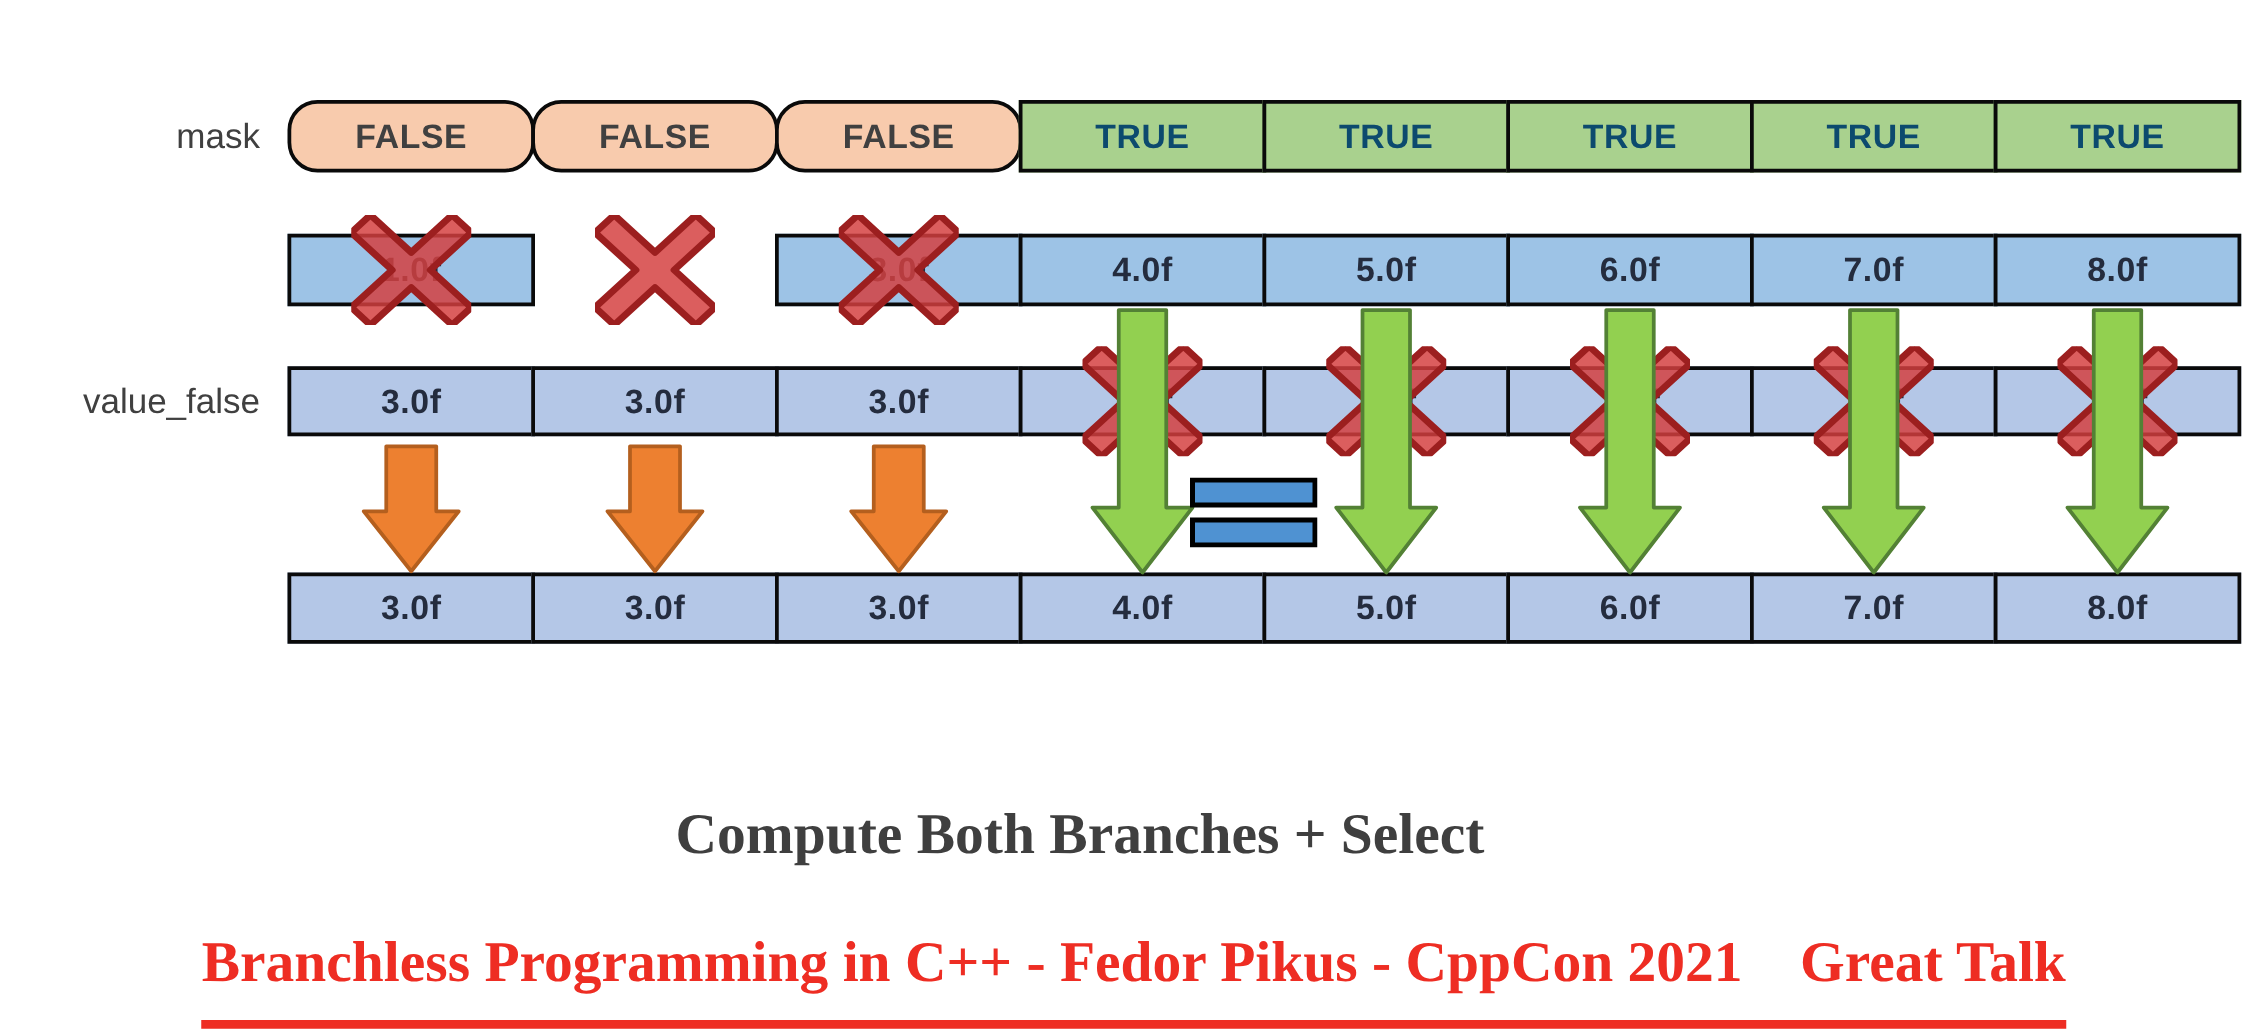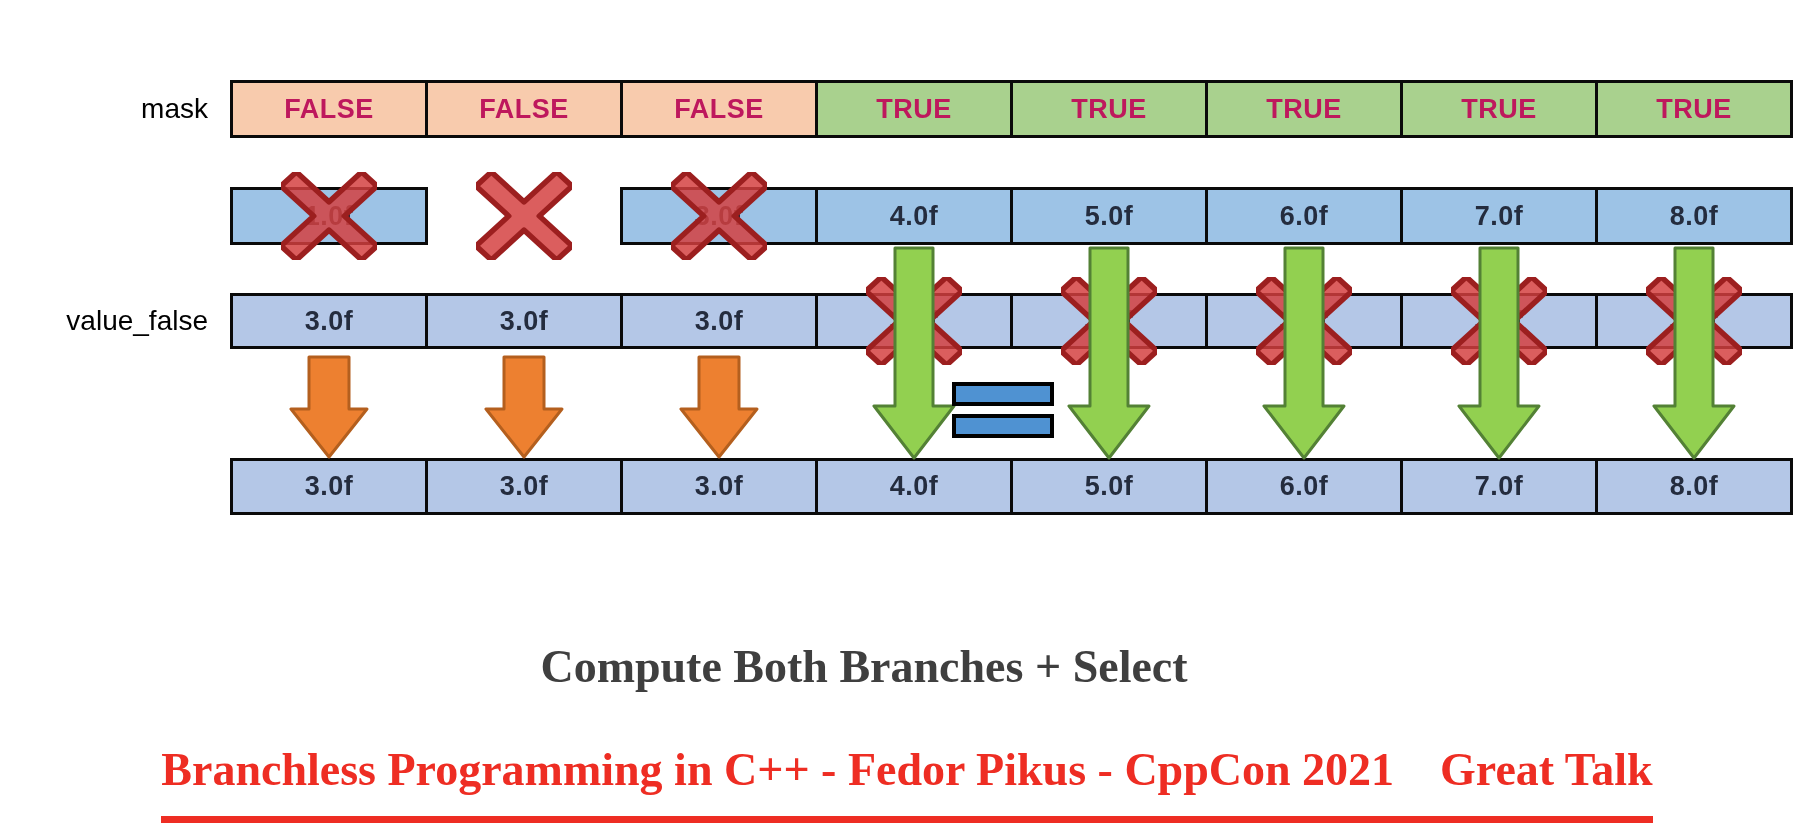--- a/index.html
+++ b/index.html
@@ -13,28 +13,28 @@
   
   .row-mask  {top:80px;height:58px}
   .row-vtrue {top:187px;height:58px}
   .row-vfalse{top:293px;height:56px}
   .row-result{top:458px;height:57px}
 
   
   .cell{position:absolute;width:198px;box-sizing:border-box;border:3px solid #0a0a0a;
         display:flex;align-items:center;justify-content:center;
         font-size:27px;font-weight:600;letter-spacing:.5px;color:#242c3e;z-index:1;}
-  .fill-false {background:#f8cbad;color:#be185d;}
-  .fill-true  {background:#a9d18e;color:#be185d;}
+  .fill-false {background:#f8cbad;color:#404040;border-radius:24px;}
+  .fill-true  {background:#a9d18e;color:#0c4a6e;}
   .fill-vtrue {background:#9dc3e6;}
   .fill-vfalse{background:#b4c7e7;}
 
   
   .row-label{position:absolute;left:0;width:208px;display:flex;align-items:center;
-             justify-content:flex-end;font-size:28px;color:#000000;z-index:1;}
+             justify-content:flex-end;font-size:28px;color:#404040;z-index:1;}
 
   
   .overlay{position:absolute;width:198px;display:flex;align-items:center;justify-content:center;
            pointer-events:none;}
   .ov-x{z-index:2}
   .ov-arrow{z-index:3}
   .xmark-svg{width:96px;height:88px;flex:none;}
   .arrow-orange-wrap{top:355px;height:104px;}
   .arrow-green-wrap{top:246px;height:214px;}
   .arrow-orange-svg{width:80px;height:104px;flex:none;}

